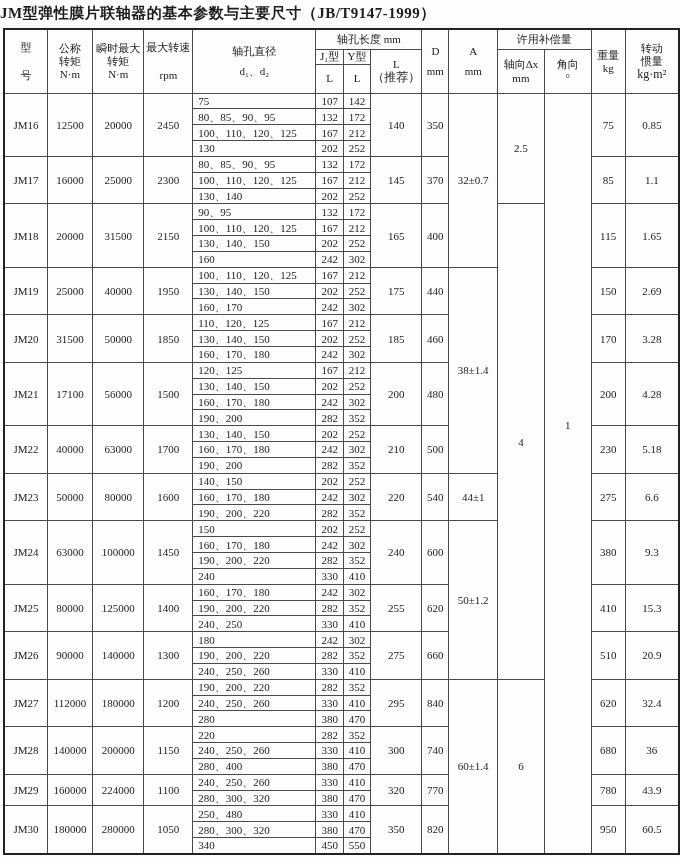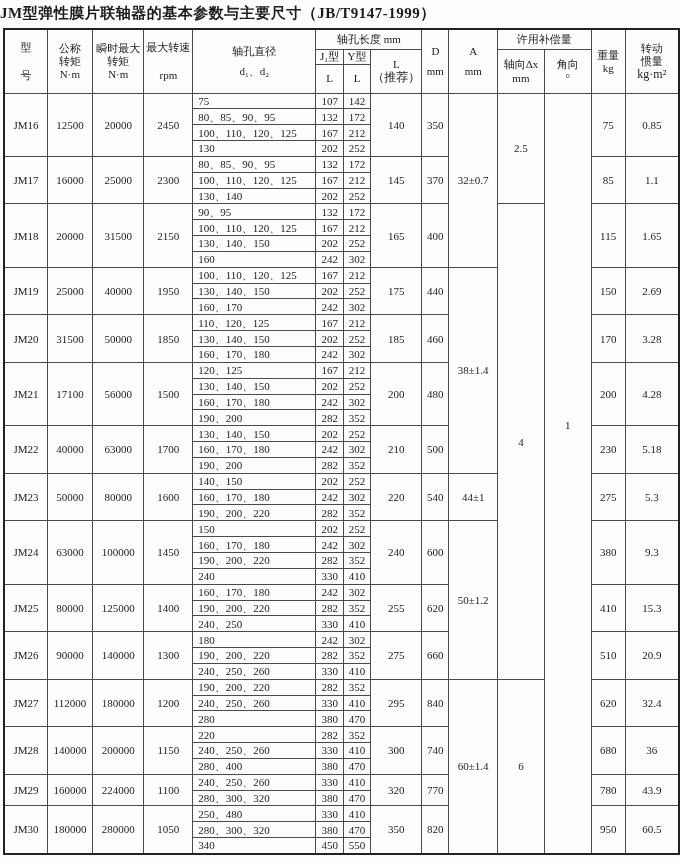--- a/index.html
+++ b/index.html
@@ -334,21 +334,21 @@
           <td rowspan="3">50000</td>
           <td rowspan="3">80000</td>
           <td rowspan="3">1600</td>
           <td class="diam">140、150</td>
           <td>202</td>
           <td>252</td>
           <td rowspan="3">220</td>
           <td rowspan="3">540</td>
           <td rowspan="3">44±1</td>
           <td rowspan="3">275</td>
-          <td rowspan="3">5.3</td>
+          <td rowspan="3">6.6</td>
         </tr>
         <tr>
           <td class="diam">160、170、180</td>
           <td>242</td>
           <td>302</td>
         </tr>
         <tr>
           <td class="diam">190、200、220</td>
           <td>282</td>
           <td>352</td>

